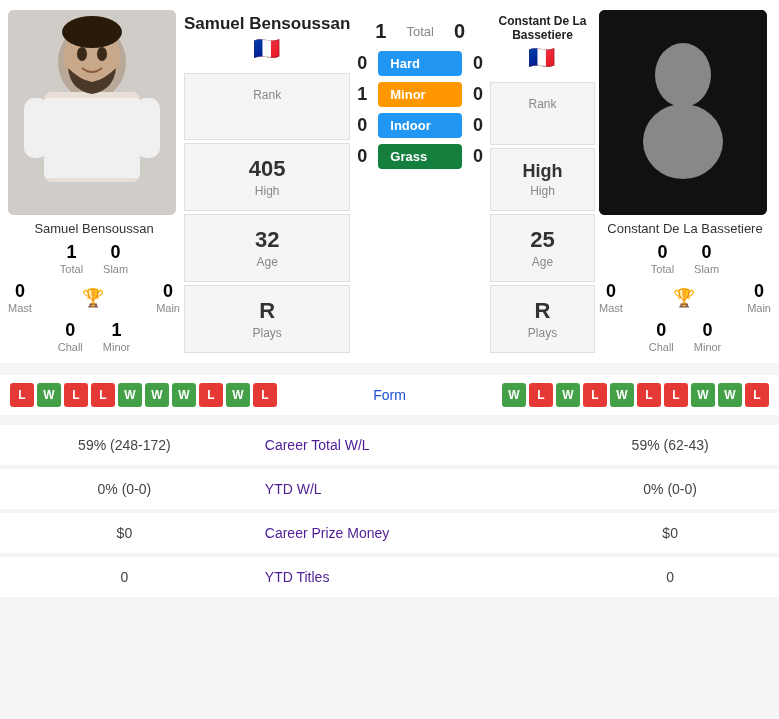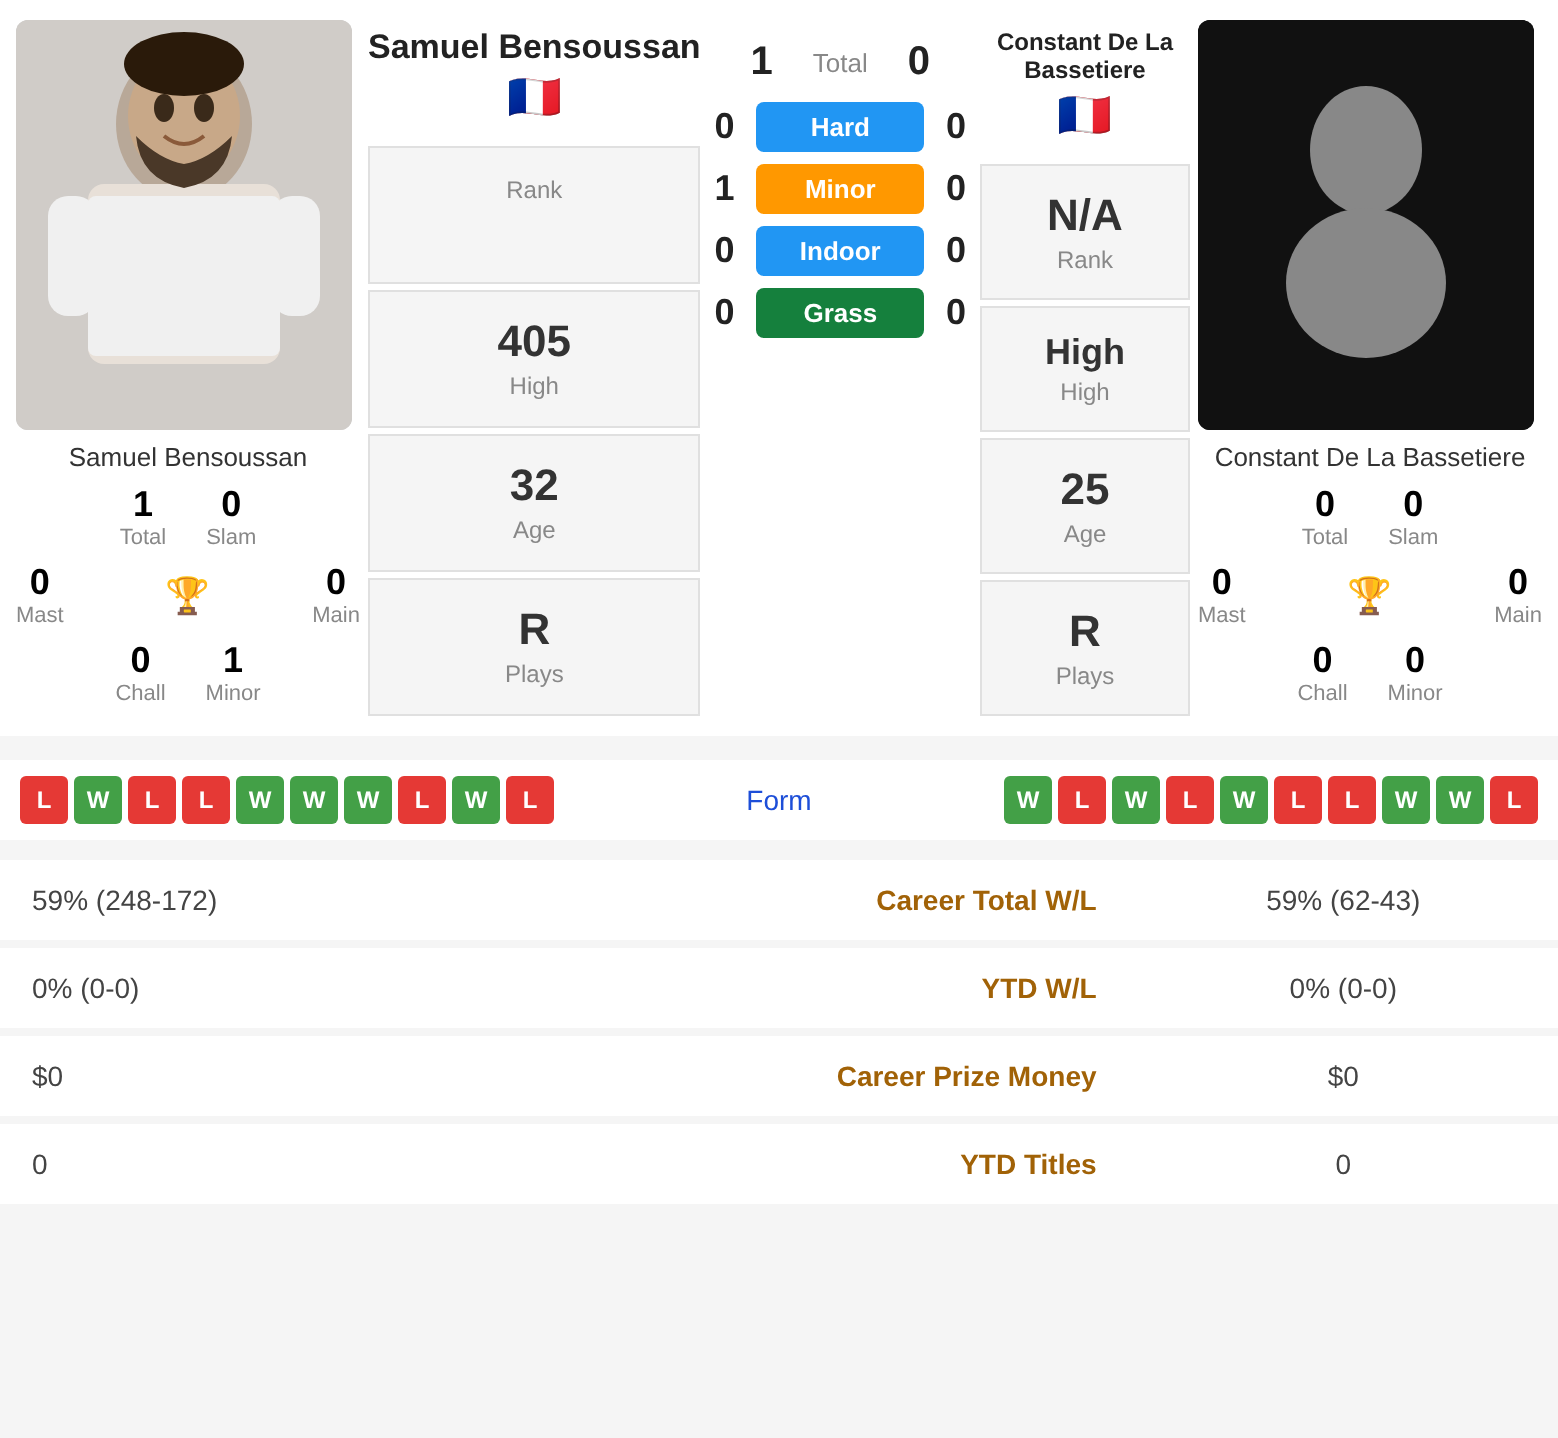--- a/index.html
+++ b/index.html
@@ -80,23 +80,23 @@
       font-weight: bold;
       color: #222;
       min-width: 16px;
       text-align: center;
     }
 
     .surface-btn {
       color: white;
       font-weight: bold;
       font-size: 13px;
-      padding: 5px 0;
+      padding: 5px 12px;
       border-radius: 4px;
-      text-align: center;
+      text-align: left;
       flex: 1;
     }
 
     .btn-hard { background: #2196F3; }
     .btn-clay { background: #FF9800; }
     .btn-indoor { background: #2196F3; }
     .btn-grass { background: #15803d; }
 
     
     .top-layout {
@@ -230,28 +230,28 @@
       border-top: 4px solid #f5f5f5;
     }
 
     .stats-table td {
       padding: 12px 16px;
       font-size: 14px;
       color: #333;
     }
 
     .stats-table .center-label {
-      text-align: right;
-      font-weight: bold;
-      color: #a16207;
+      text-align: left;
+      font-weight: normal;
+      color: #4c1d95;
       font-size: 14px;
     }
 
     .stats-table .left-val {
-      text-align: left;
+      text-align: center;
       color: #444;
     }
 
     .stats-table .right-val {
       text-align: center;
       color: #444;
     }
 
     .section-divider {
       height: 6px;
@@ -398,21 +398,20 @@
     <div style="display:flex;flex-direction:column;gap:3px;min-width:105px;">
 
       <div style="text-align:center;padding:4px 0 8px 0;">
         <div style="font-size:12px;font-weight:bold;color:#222;line-height:1.2;text-align:center;">
           <span>Constant De La</span><br>
           <span>Bassetiere</span>
         </div>
         <div style="font-size:22px;margin-top:2px;">🇫🇷</div>
       </div>
       <div class="mid-stat-box">
-        <div class="mid-stat-value">N/A</div>
         <div class="mid-stat-label">Rank</div>
       </div>
       <div class="mid-stat-box">
         <div class="mid-stat-value" style="font-size:18px;">High</div>
         <div class="mid-stat-label">High</div>
       </div>
       <div class="mid-stat-box">
         <div class="mid-stat-value">25</div>
         <div class="mid-stat-label">Age</div>
       </div>

